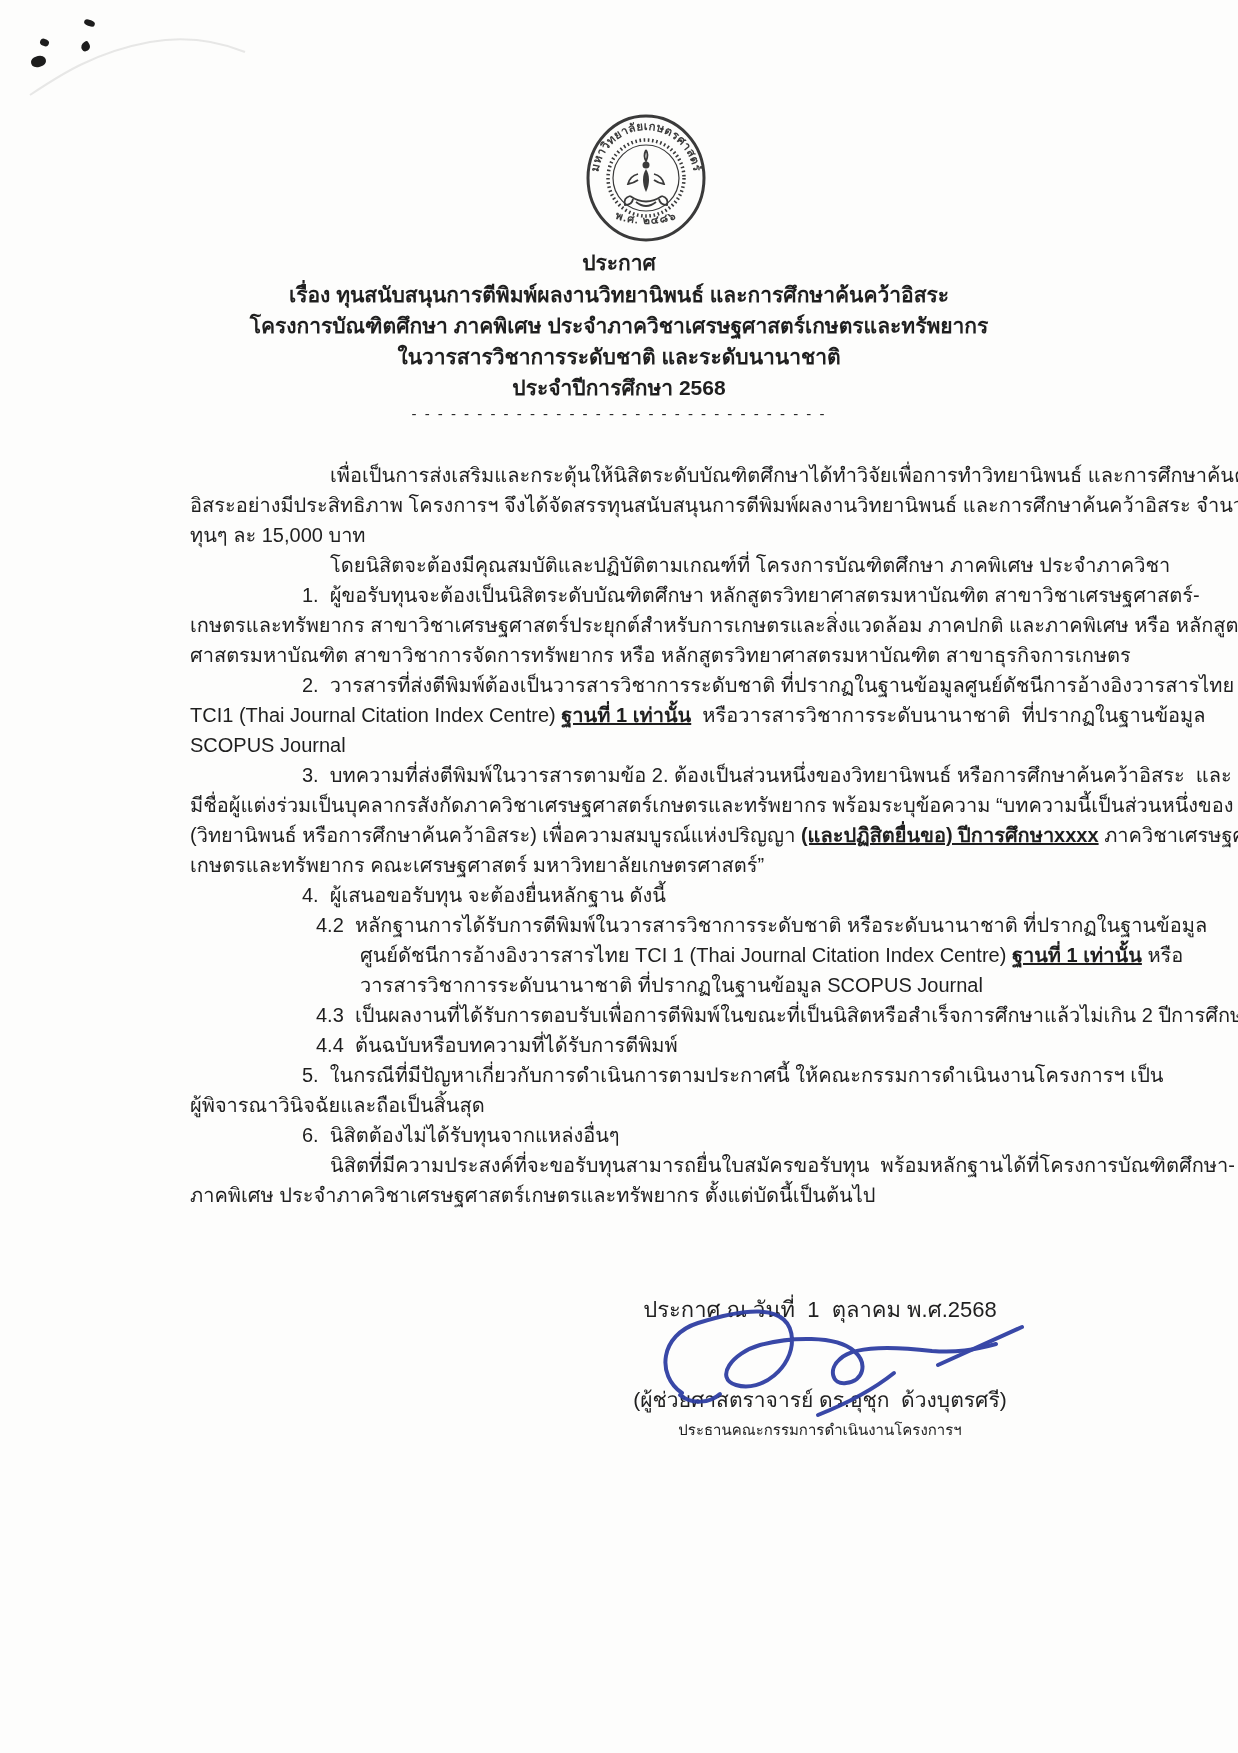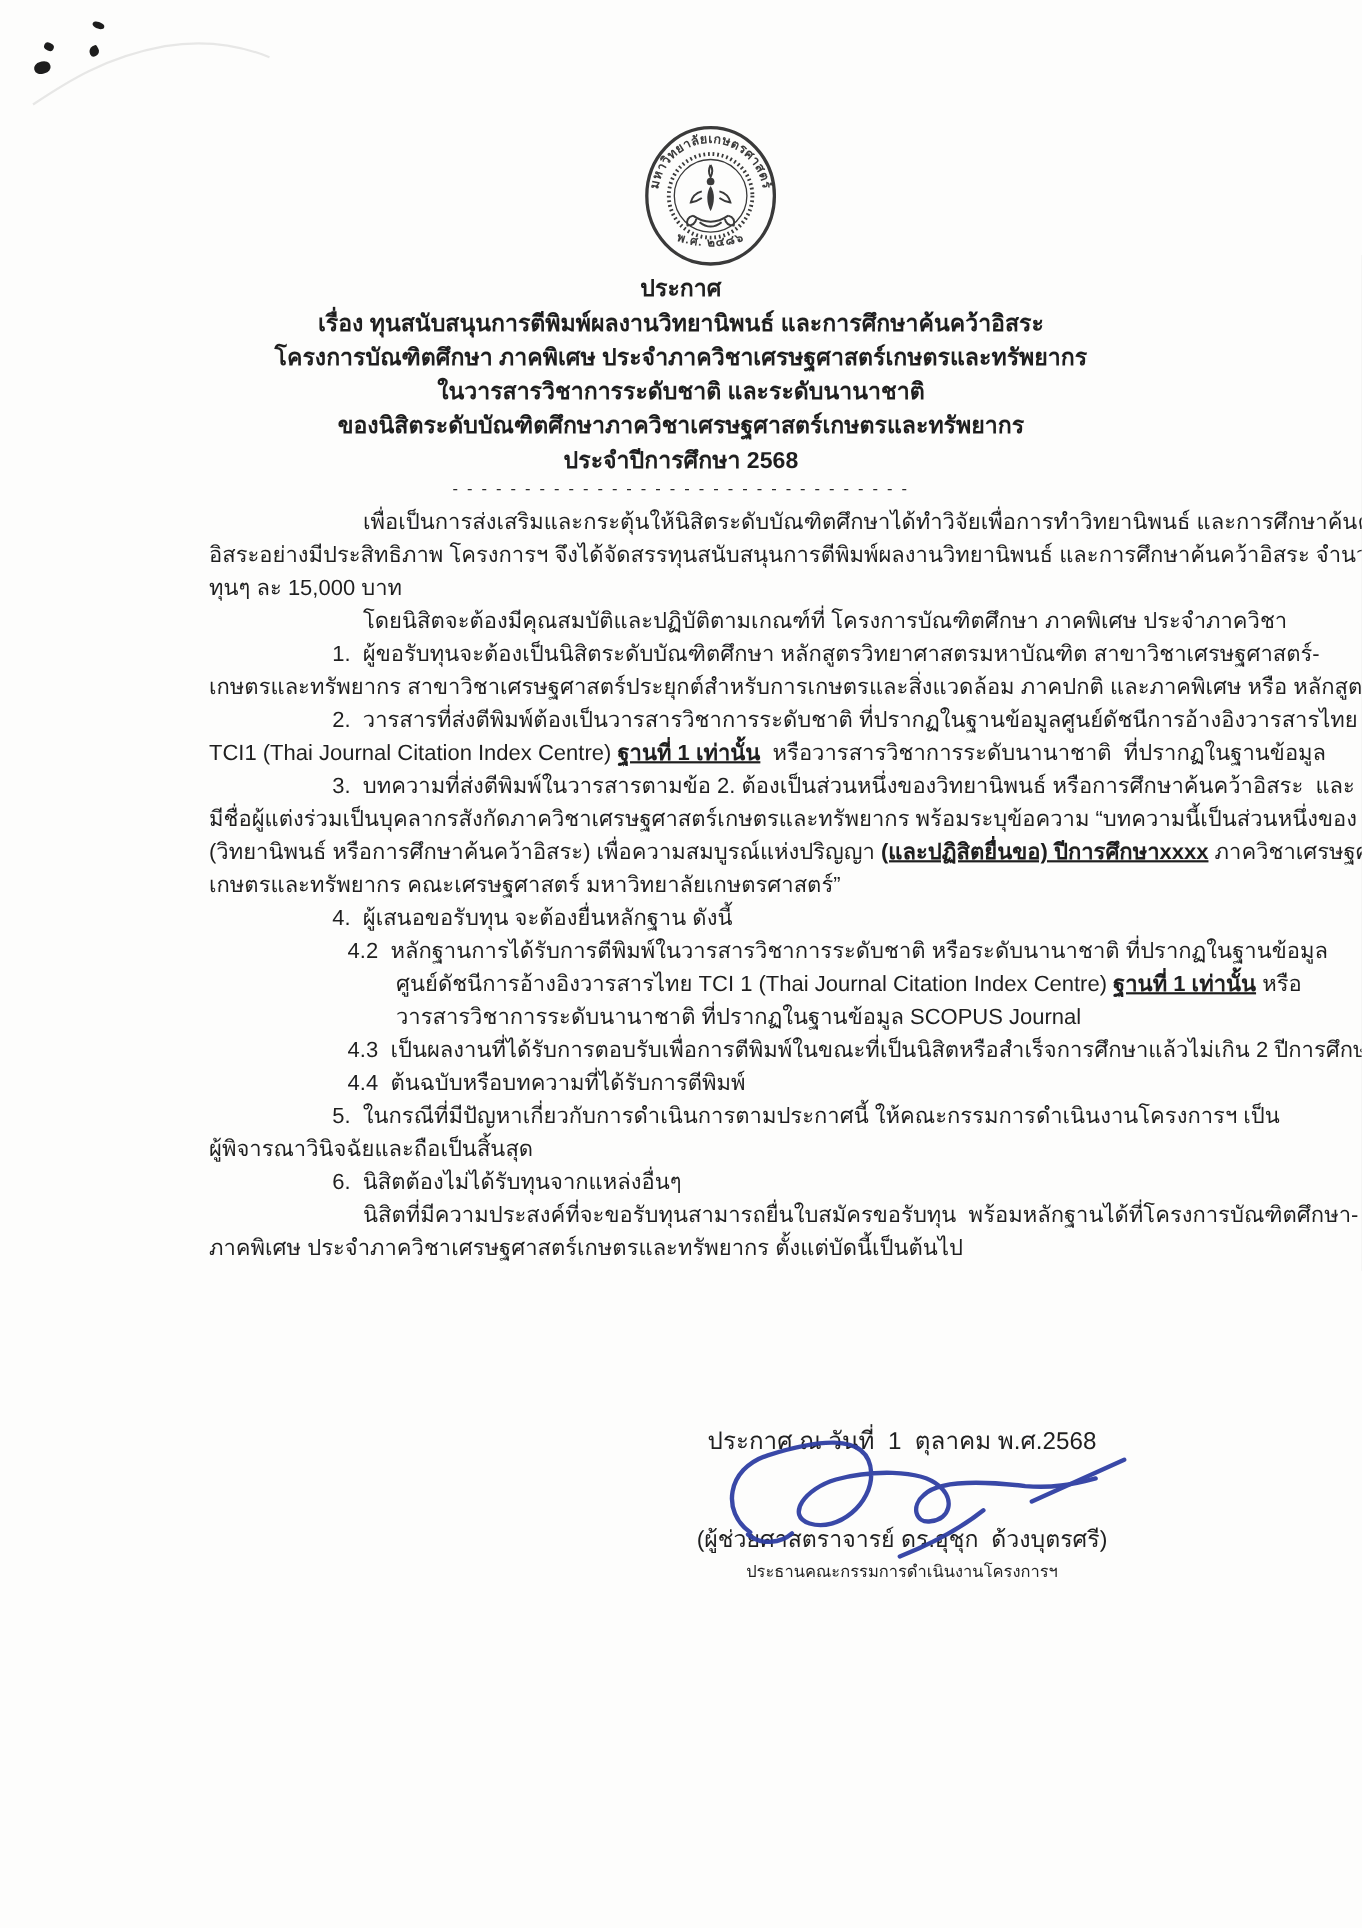--- a/index.html
+++ b/index.html
@@ -80,35 +80,36 @@
       <textPath href="#sealBottomArc" startOffset="50%" text-anchor="middle">พ.ศ. ๒๔๘๖</textPath>
     </text>
   </svg>
 
   <div class="header">
     <div>
         <div class="h-line">ประกาศ</div>
         <div class="h-line">เรื่อง ทุนสนับสนุนการตีพิมพ์ผลงานวิทยานิพนธ์ และการศึกษาค้นคว้าอิสระ</div>
         <div class="h-line">โครงการบัณฑิตศึกษา ภาคพิเศษ ประจำภาควิชาเศรษฐศาสตร์เกษตรและทรัพยากร</div>
         <div class="h-line">ในวารสารวิชาการระดับชาติ และระดับนานาชาติ</div>
-        <div class="h-line">ของนิสิตระดับบัณฑิตศึกษาภาควิชาเศรษฐศาสตร์เกษตรและทรัพยากร</div>
         <div class="h-line">ประจำปีการศึกษา 2568</div>
       </div>
     <div class="divider">- - - - - - - - - - - - - - - - - - - - - - - - - - - - - - - -</div>
   </div>
 
   <div class="body-block">
       <div class="b-line ind-para"><span>เพื่อเป็นการส่งเสริมและกระตุ้นให้นิสิตระดับบัณฑิตศึกษาได้ทำวิจัยเพื่อการทำวิทยานิพนธ์ และการศึกษาค้นคว้า</span></div>
       <div class="b-line ind-none"><span>อิสระอย่างมีประสิทธิภาพ โครงการฯ จึงได้จัดสรรทุนสนับสนุนการตีพิมพ์ผลงานวิทยานิพนธ์ และการศึกษาค้นคว้าอิสระ จำนวน 15</span></div>
       <div class="b-line ind-none"><span>ทุนๆ ละ 15,000 บาท</span></div>
       <div class="b-line ind-para"><span>โดยนิสิตจะต้องมีคุณสมบัติและปฏิบัติตามเกณฑ์ที่ โครงการบัณฑิตศึกษา ภาคพิเศษ ประจำภาควิชา</span></div>
       <div class="b-line ind-item"><span>1.  ผู้ขอรับทุนจะต้องเป็นนิสิตระดับบัณฑิตศึกษา หลักสูตรวิทยาศาสตรมหาบัณฑิต สาขาวิชาเศรษฐศาสตร์-</span></div>
       <div class="b-line ind-none"><span>เกษตรและทรัพยากร สาขาวิชาเศรษฐศาสตร์ประยุกต์สำหรับการเกษตรและสิ่งแวดล้อม ภาคปกติ และภาคพิเศษ หรือ หลักสูตรวิทยา</span></div>
+      <div class="b-line ind-none"><span>ศาสตรมหาบัณฑิต สาขาวิชาการจัดการทรัพยากร หรือ หลักสูตรวิทยาศาสตรมหาบัณฑิต สาขาธุรกิจการเกษตร</span></div>
       <div class="b-line ind-item"><span>2.  วารสารที่ส่งตีพิมพ์ต้องเป็นวารสารวิชาการระดับชาติ ที่ปรากฏในฐานข้อมูลศูนย์ดัชนีการอ้างอิงวารสารไทย</span></div>
       <div class="b-line ind-none"><span>TCI1 (Thai Journal Citation Index Centre) </span><span class="bu">ฐานที่ 1 เท่านั้น</span><span>  หรือวารสารวิชาการระดับนานาชาติ  ที่ปรากฏในฐานข้อมูล</span></div>
+      <div class="b-line ind-none"><span>SCOPUS Journal</span></div>
       <div class="b-line ind-item"><span>3.  บทความที่ส่งตีพิมพ์ในวารสารตามข้อ 2. ต้องเป็นส่วนหนึ่งของวิทยานิพนธ์ หรือการศึกษาค้นคว้าอิสระ  และ</span></div>
       <div class="b-line ind-none"><span>มีชื่อผู้แต่งร่วมเป็นบุคลากรสังกัดภาควิชาเศรษฐศาสตร์เกษตรและทรัพยากร พร้อมระบุข้อความ “บทความนี้เป็นส่วนหนึ่งของ</span></div>
       <div class="b-line ind-none"><span>(วิทยานิพนธ์ หรือการศึกษาค้นคว้าอิสระ) เพื่อความสมบูรณ์แห่งปริญญา </span><span class="bu">(และปฏิสิตยื่นขอ) ปีการศึกษาxxxx</span><span> ภาควิชาเศรษฐศาสตร์-</span></div>
       <div class="b-line ind-none"><span>เกษตรและทรัพยากร คณะเศรษฐศาสตร์ มหาวิทยาลัยเกษตรศาสตร์”</span></div>
       <div class="b-line ind-item"><span>4.  ผู้เสนอขอรับทุน จะต้องยื่นหลักฐาน ดังนี้</span></div>
       <div class="b-line ind-sub"><span>4.2  หลักฐานการได้รับการตีพิมพ์ในวารสารวิชาการระดับชาติ หรือระดับนานาชาติ ที่ปรากฏในฐานข้อมูล</span></div>
       <div class="b-line ind-subcont"><span>ศูนย์ดัชนีการอ้างอิงวารสารไทย TCI 1 (Thai Journal Citation Index Centre) </span><span class="bu">ฐานที่ 1 เท่านั้น</span><span> หรือ</span></div>
       <div class="b-line ind-subcont"><span>วารสารวิชาการระดับนานาชาติ ที่ปรากฏในฐานข้อมูล SCOPUS Journal</span></div>
       <div class="b-line ind-sub"><span>4.3  เป็นผลงานที่ได้รับการตอบรับเพื่อการตีพิมพ์ในขณะที่เป็นนิสิตหรือสำเร็จการศึกษาแล้วไม่เกิน 2 ปีการศึกษา</span></div>
       <div class="b-line ind-sub"><span>4.4  ต้นฉบับหรือบทความที่ได้รับการตีพิมพ์</span></div>

